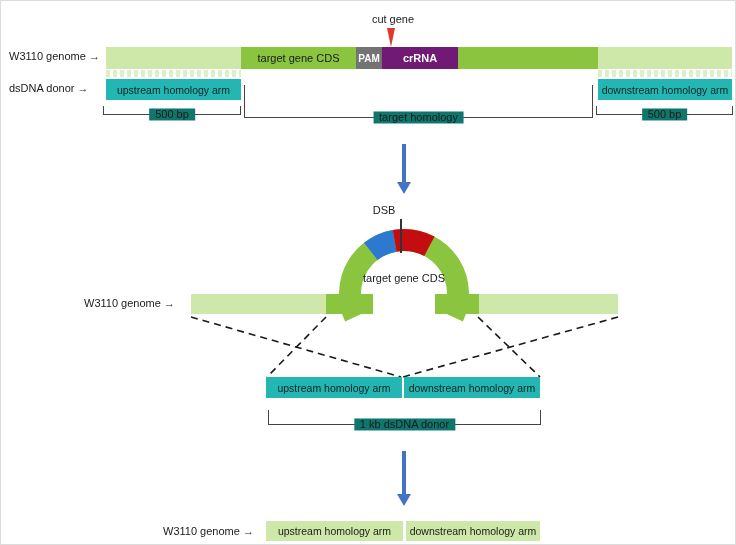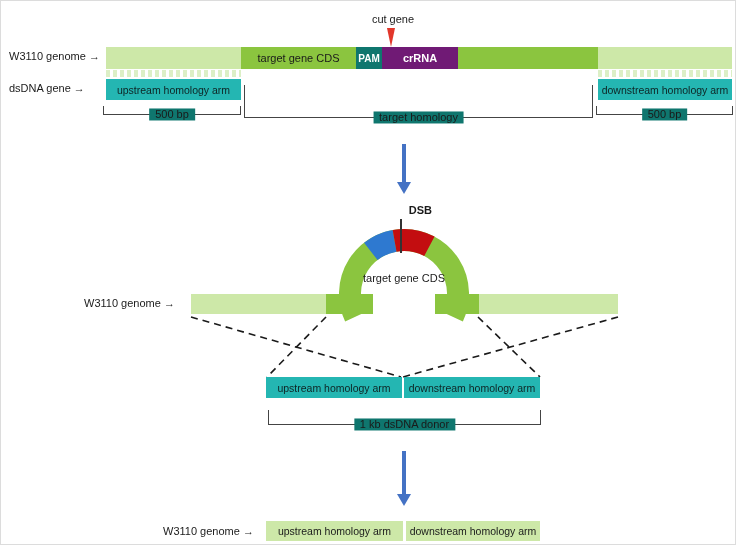--- a/index.html
+++ b/index.html
@@ -34,28 +34,28 @@
 </style>
 </head>
 <body>
 
 <div id="canvas">
 
   <div class="abs lbl" style="left:352px;top:12px;width:80px;text-align:center;">cut gene</div>
   <div class="cut-marker" style="left:386px;top:27px;"></div>
 
   <div class="abs lbl lbl-right" style="left:8px;top:49px;width:88px;">W3110 genome →</div>
-  <div class="abs lbl lbl-right" style="left:8px;top:81px;width:88px;">dsDNA gene →</div>
+  <div class="abs lbl lbl-right" style="left:8px;top:81px;width:88px;">dsDNA donor →</div>
 
   <div class="bar-row" style="left:0;top:46px;width:736px;">
     <div class="bar-seg light-green" style="left:105px;width:135px;"></div>
     <div class="bar-seg med-green" style="left:240px;width:115px;">
       <span>target gene CDS</span>
     </div>
-    <div class="bar-seg" style="left:355px;width:26px;background:#0f766e;">
+    <div class="bar-seg" style="left:355px;width:26px;background:#737373;">
       <span class="white-txt" style="font-size:10px;">PAM</span>
     </div>
     <div class="bar-seg" style="left:381px;width:76px;background:#701a75;">
       <span class="white-txt">crRNA</span>
     </div>
     <div class="bar-seg med-green" style="left:457px;width:140px;"></div>
     <div class="bar-seg light-green" style="left:597px;width:134px;"></div>
   </div>
 
   <div class="ticks" style="left:105px;top:69px;width:135px;"></div>
@@ -84,21 +84,21 @@
   <svg class="abs" style="left:0;top:0;" width="736" height="545" viewBox="0 0 736 545">
     <path d="M 354.1 315.8 A 54 54 0 1 1 451.9 315.8" fill="none" stroke="#8bc53f" stroke-width="22"></path>
     <path d="M 369.8 250.4 A 54 54 0 0 1 393.6 239.8" fill="none" stroke="#2e79d0" stroke-width="22"></path>
     <path d="M 393.6 239.8 A 54 54 0 0 1 428.4 245.3" fill="none" stroke="#c30d10" stroke-width="22"></path>
     <line x1="190" y1="316" x2="400" y2="376" stroke="#1a1a1a" stroke-width="1.6" stroke-dasharray="7 5"></line>
     <line x1="325" y1="316" x2="266" y2="376" stroke="#1a1a1a" stroke-width="1.6" stroke-dasharray="7 5"></line>
     <line x1="477" y1="316" x2="539" y2="376" stroke="#1a1a1a" stroke-width="1.6" stroke-dasharray="7 5"></line>
     <line x1="617" y1="316" x2="402" y2="376" stroke="#1a1a1a" stroke-width="1.6" stroke-dasharray="7 5"></line>
   </svg>
 
-  <div class="abs lbl" style="left:371px;top:203px;width:60px;text-align:right;font-weight:bold;">DSB</div>
+  <div class="abs lbl" style="left:353px;top:203px;width:60px;text-align:center;">DSB</div>
   <div class="abs" style="left:399px;top:218px;width:1.5px;height:34px;background:#333;"></div>
 
   <div class="bar-row" style="left:0;top:293px;width:736px;height:20px;">
     <div class="bar-seg light-green" style="left:190px;width:135px;"></div>
     <div class="bar-seg med-green" style="left:325px;width:47px;"></div>
     <div class="bar-seg med-green" style="left:434px;width:44px;"></div>
     <div class="bar-seg light-green" style="left:478px;width:139px;"></div>
   </div>
 
   <div class="abs lbl" style="left:343px;top:271px;width:120px;text-align:center;">target gene CDS</div>

